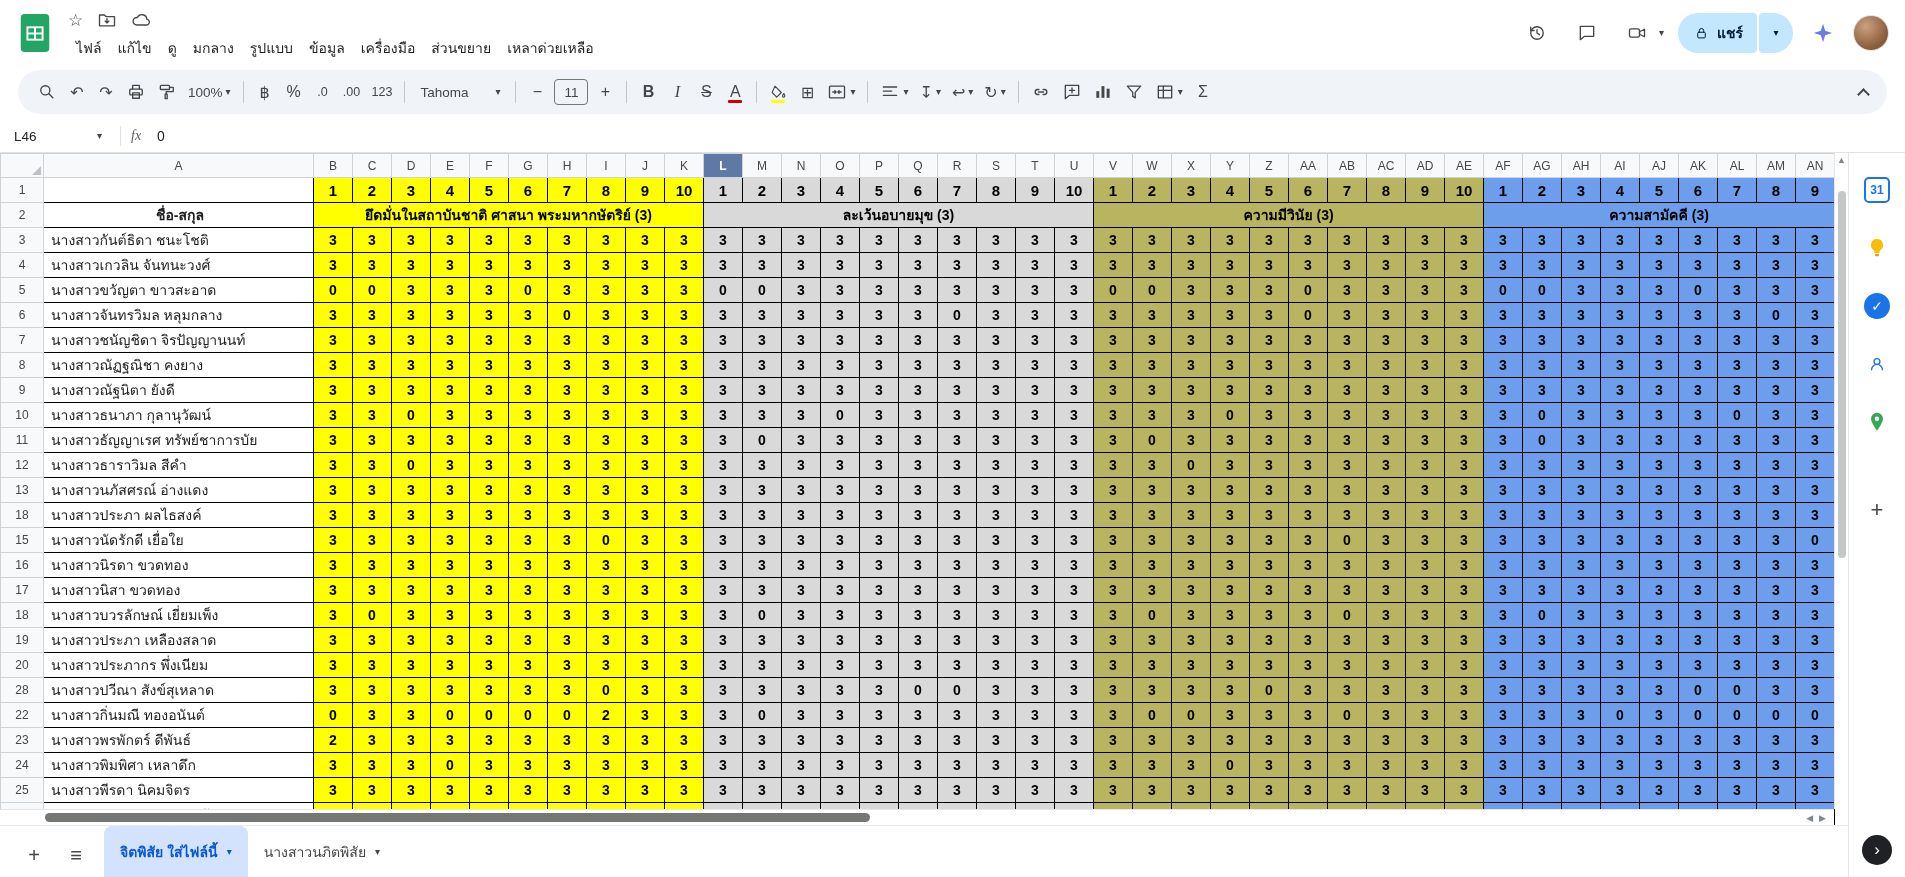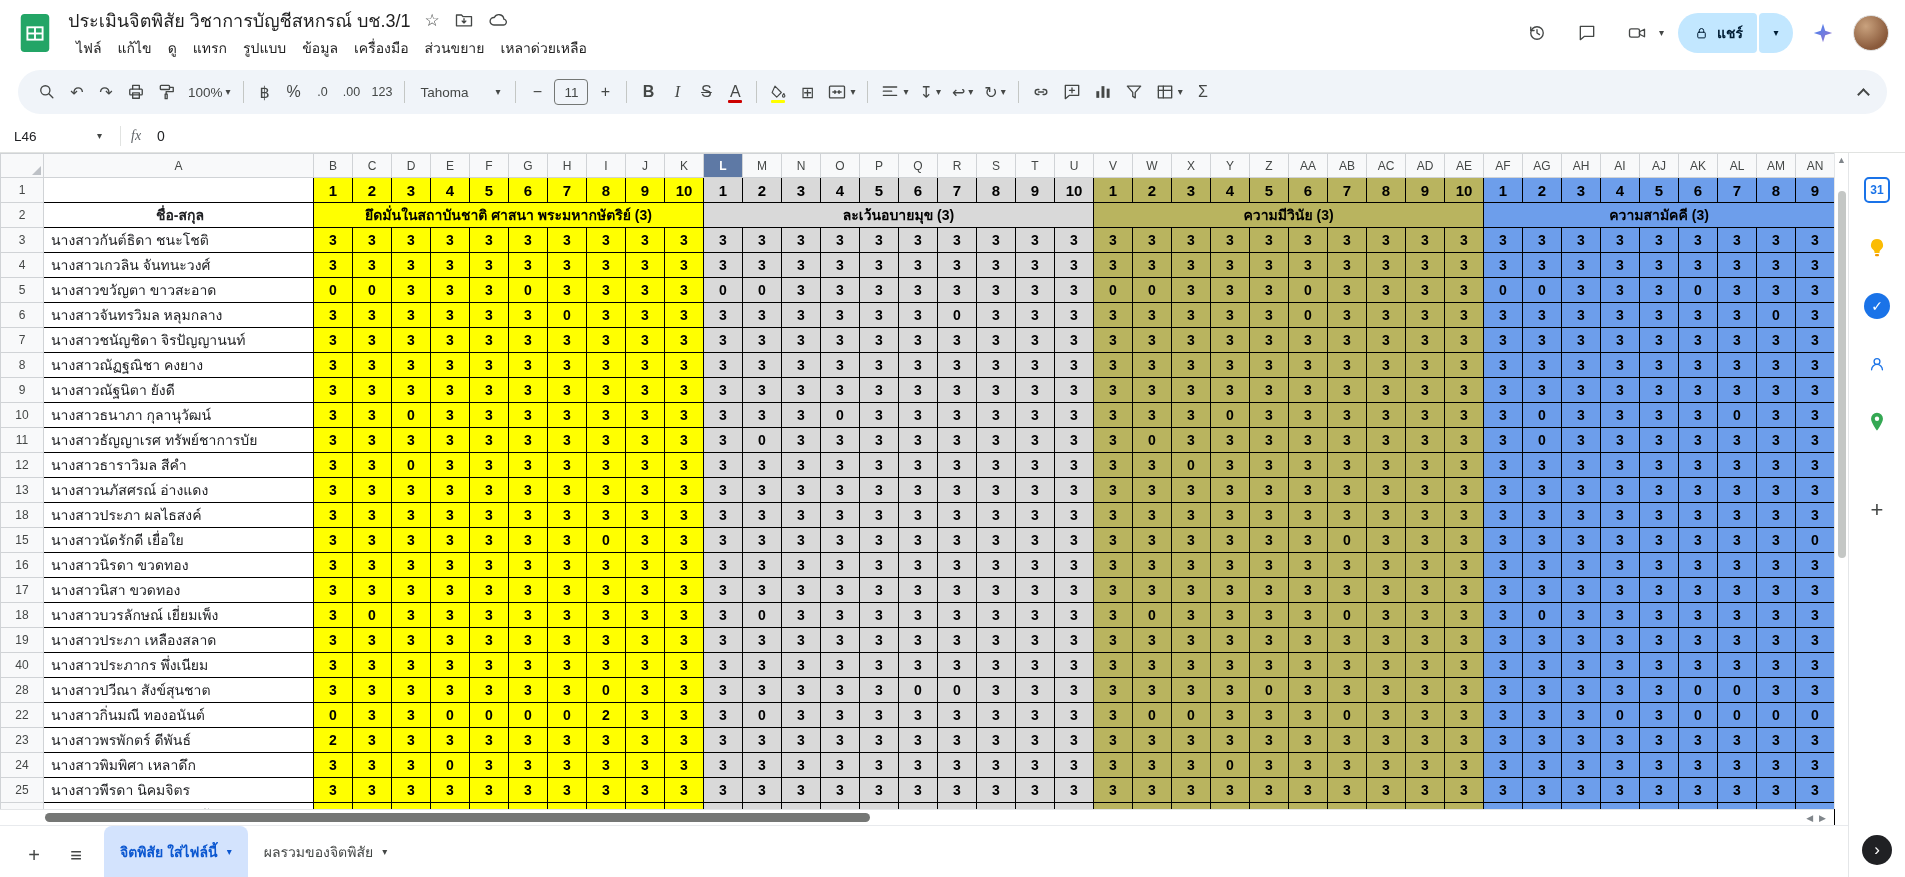--- a/index.html
+++ b/index.html
@@ -124,39 +124,38 @@
     <div class="logo">
       <svg width="38" height="44" viewBox="0 0 40 46">
         <rect x="5" y="3" width="30" height="40" rx="4" fill="#23a566"></rect>
         <rect x="12" y="17" width="16" height="13" fill="none" stroke="#fff" stroke-width="2"></rect>
         <line x1="12" y1="23.5" x2="28" y2="23.5" stroke="#fff" stroke-width="2"></line>
         <line x1="20" y1="17" x2="20" y2="30" stroke="#fff" stroke-width="2"></line>
       </svg>
     </div>
     <div class="title-block">
       <div class="title-row">
-        <span class="doc-title">ประเมินจิตพิสัย วิชาการบัญชีสหกรณ์ บช.3/1</span>
         <span class="title-icon">☆</span>
         <span class="title-icon">
           <svg class="svgicon" viewBox="0 0 24 24">
               <path d="M3 6h6l2 2h10v11H3z"></path>
               <path d="M12 10.5v5M12 15.5l-2.2-2.2M12 15.5l2.2-2.2"></path>
             </svg>
         </span>
         <span class="title-icon">
           <svg class="svgicon" viewBox="0 0 24 24">
               <path d="M7 18a4.5 4.5 0 1 1 .6-8.96A6 6 0 0 1 19 11a3.5 3.5 0 0 1-1 7H7z"></path>
             </svg>
         </span>
       </div>
       <nav class="menubar" id="menubar">
           <button class="menu-item">ไฟล์</button>
           <button class="menu-item">แก้ไข</button>
           <button class="menu-item">ดู</button>
-          <button class="menu-item">แทรก</button>
+          <button class="menu-item">มกลาง</button>
           <button class="menu-item">รูปแบบ</button>
           <button class="menu-item">ข้อมูล</button>
           <button class="menu-item">เครื่องมือ</button>
           <button class="menu-item">ส่วนขยาย</button>
           <button class="menu-item">เหลาด่วยเหลือ</button>
         </nav>
     </div>
     <div class="topbar-right">
       <button class="round-btn">
         <svg class="svgicon" viewBox="0 0 24 24">
@@ -1208,21 +1207,21 @@
                 <td class="num" style="background:#6d9eeb">3</td>
                 <td class="num" style="background:#6d9eeb">3</td>
                 <td class="num" style="background:#6d9eeb">3</td>
                 <td class="num" style="background:#6d9eeb">3</td>
                 <td class="num" style="background:#6d9eeb">3</td>
                 <td class="num" style="background:#6d9eeb">3</td>
                 <td class="num" style="background:#6d9eeb">3</td>
                 <td class="num" style="background:#6d9eeb">3</td>
               </tr>
               <tr class="gridrow">
-                <th class="rowhead">40</th>
+                <th class="rowhead">20</th>
                 <td class="a-cell">นางสาวประภากร  พึ่งเนียม</td>
                 <td class="num" style="background:#ffff00">3</td>
                 <td class="num" style="background:#ffff00">3</td>
                 <td class="num" style="background:#ffff00">3</td>
                 <td class="num" style="background:#ffff00">3</td>
                 <td class="num" style="background:#ffff00">3</td>
                 <td class="num" style="background:#ffff00">3</td>
                 <td class="num" style="background:#ffff00">3</td>
                 <td class="num" style="background:#ffff00">3</td>
                 <td class="num" style="background:#ffff00">3</td>
@@ -1252,21 +1251,21 @@
                 <td class="num" style="background:#6d9eeb">3</td>
                 <td class="num" style="background:#6d9eeb">3</td>
                 <td class="num" style="background:#6d9eeb">3</td>
                 <td class="num" style="background:#6d9eeb">3</td>
                 <td class="num" style="background:#6d9eeb">3</td>
                 <td class="num" style="background:#6d9eeb">3</td>
                 <td class="num" style="background:#6d9eeb">3</td>
               </tr>
               <tr class="gridrow">
                 <th class="rowhead">28</th>
-                <td class="a-cell">นางสาวปวีณา  สังข์สุนชาต</td>
+                <td class="a-cell">นางสาวปวีณา  สังข์สุเหลาด</td>
                 <td class="num" style="background:#ffff00">3</td>
                 <td class="num" style="background:#ffff00">3</td>
                 <td class="num" style="background:#ffff00">3</td>
                 <td class="num" style="background:#ffff00">3</td>
                 <td class="num" style="background:#ffff00">3</td>
                 <td class="num" style="background:#ffff00">3</td>
                 <td class="num" style="background:#ffff00">3</td>
                 <td class="num" style="background:#ffff00">0</td>
                 <td class="num" style="background:#ffff00">3</td>
                 <td class="num" style="background:#ffff00">3</td>
@@ -1532,21 +1531,21 @@
 
       <div class="tabbar">
         <button class="tabbar-btn">+</button>
         <button class="tabbar-btn">≡</button>
         <div id="tabs-container">
             <div class="sheet-tab active">
               <span>จิตพิสัย ใส่ไฟล์นี้</span>
               <span class="chev">▾</span>
             </div>
             <div class="sheet-tab">
-              <span>ผลรวมของจิตพิสัย</span>
+              <span>นางสาวนภิตพิสัย</span>
               <span class="chev">▾</span>
             </div>
           </div>
       </div>
     </div>
 
     <aside class="side-rail">
       <button class="rail-btn">
         <span class="cal-chip">31</span>
       </button>

